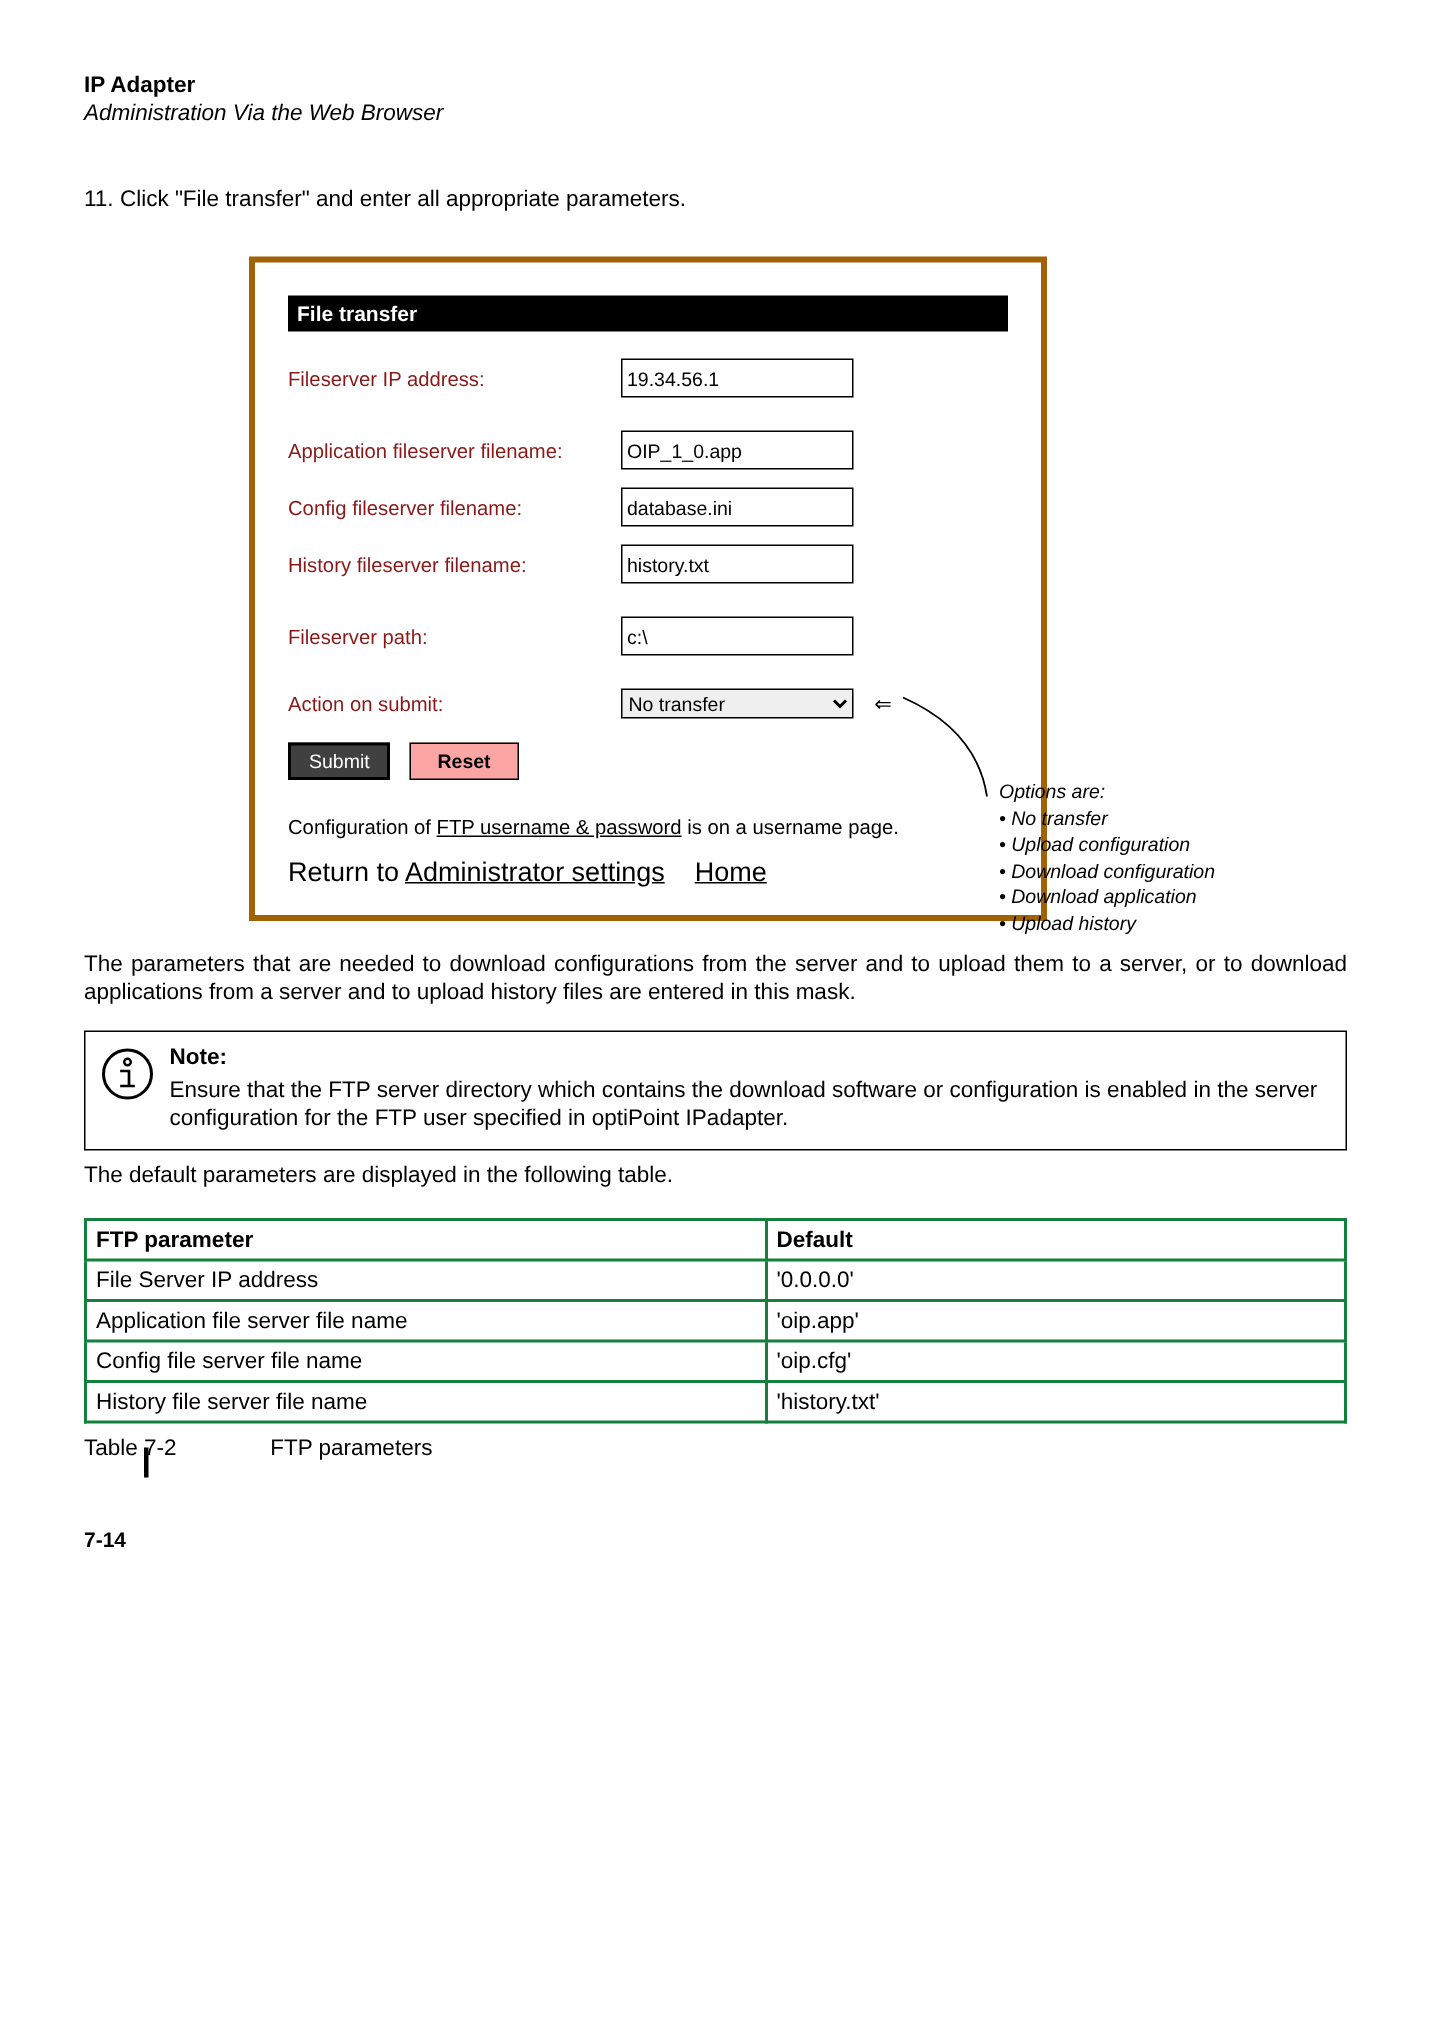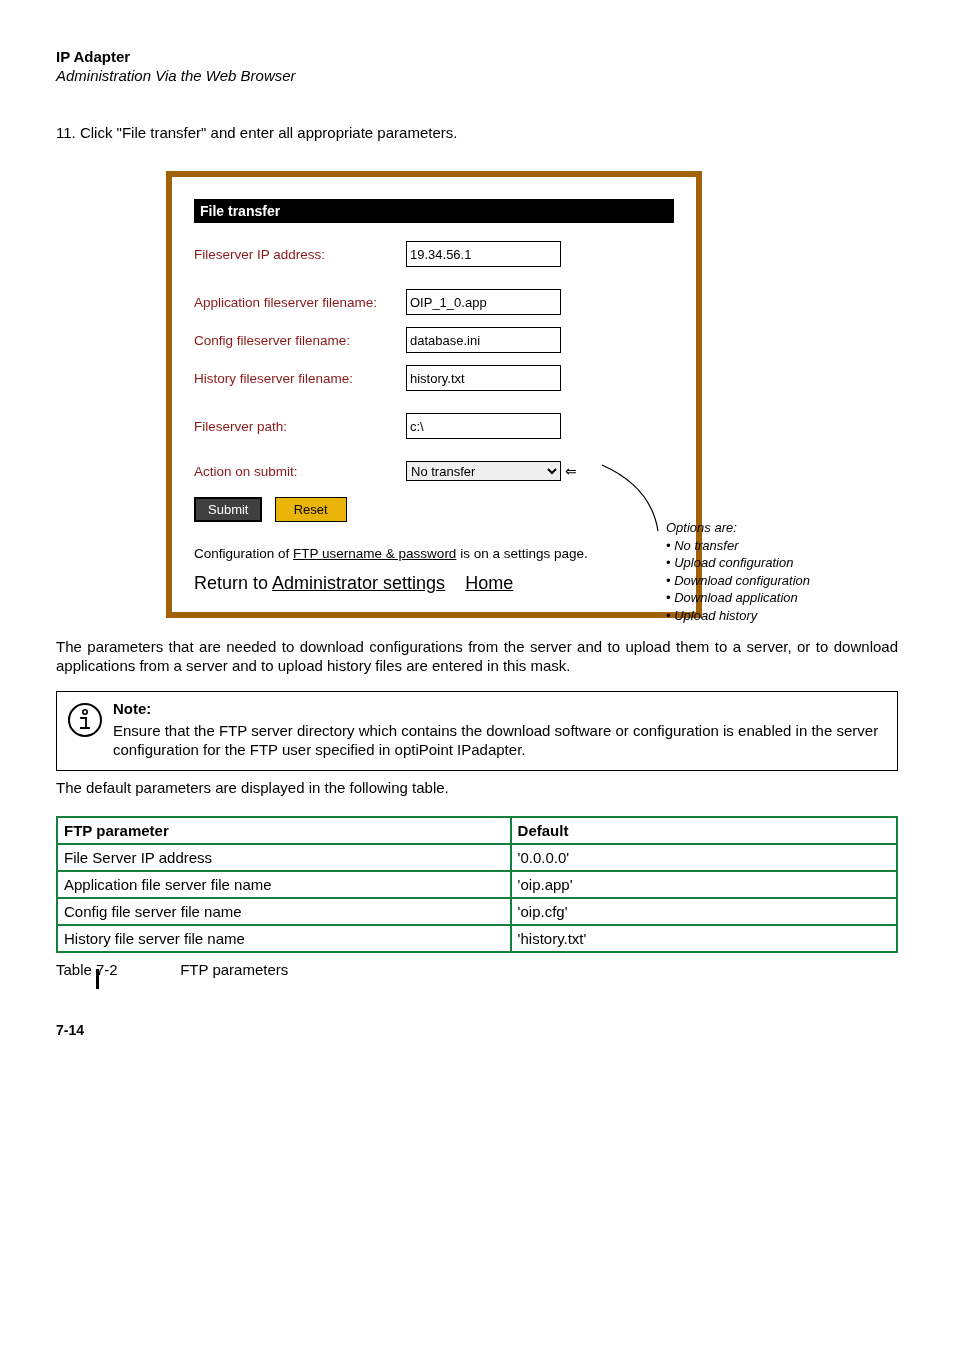--- a/index.html
+++ b/index.html
@@ -22,38 +22,39 @@
     }
     .step {
       margin-bottom: 30px;
     }
     .panel-wrap {
       position: relative;
       margin-left: 110px;
       margin-bottom: 20px;
     }
     .panel {
-      border: 6px solid #a16207;
+      border: 4px solid #a16207;
       width: 480px;
       padding: 22px 22px 18px 22px;
       background: #fff;
       position: relative;
     }
     .section-head {
       background: #000;
       color: #fff;
       font-weight: bold;
       padding: 4px 6px;
       margin-bottom: 18px;
       font-size: 14px;
     }
     .row {
       display: flex;
       align-items: center;
       margin-bottom: 12px;
+      gap: 10px;
     }
     .row.gap-below { margin-bottom: 22px; }
     .row-label {
       color: #8a1818;
       width: 212px;
       font-size: 13.5px;
     }
     .row-input {
       border: 1px solid #000;
       height: 26px;
@@ -78,21 +79,21 @@
     .btn {
       display: inline-block;
       border: 2px solid #000;
       background: #404040;
       color: #fff;
       font-size: 13px;
       padding: 3px 12px;
       margin-right: 8px;
       cursor: pointer;
     }
-    .btn.light { background: #eab308; color:#000; border-width:1px; padding:4px 18px; }
+    .btn.light { background: #fca5a5; color:#000; border-width:1px; padding:4px 18px;font-weight:bold; }
     .body-text {
       color: #000;
       font-size: 13.5px;
     }
     .link { text-decoration: underline; cursor:pointer; }
     .footer-line { margin-top: 12px; font-size:18px; }
     .callout {
       position: absolute;
       left: 500px;
       top: 348px;
@@ -207,21 +208,21 @@
       </select>
       <span class="arrow-marker">&nbsp;⇐</span>
     </div>
 
     <div class="btn-row">
       <span class="btn">Submit</span>
       <span class="btn light">Reset</span>
     </div>
 
     <div class="body-text">
-      <span>Configuration of </span><span class="link">FTP username &amp; password</span><span> is on a settings page.</span>
+      <span>Configuration of </span><span class="link">FTP username &amp; password</span><span> is on a username page.</span>
     </div>
 
     <div class="body-text footer-line">
       <span>Return to </span><span class="link">Administrator settings</span>&nbsp;&nbsp;&nbsp;&nbsp;<span class="link">Home</span>
     </div>
   </div>
 
   <div class="callout">
     <svg class="callout-curve" viewBox="0 0 72 72">
       <path d="M4 4 C 40 20, 56 44, 60 70" stroke="#000" stroke-width="1.2" fill="none"></path>

